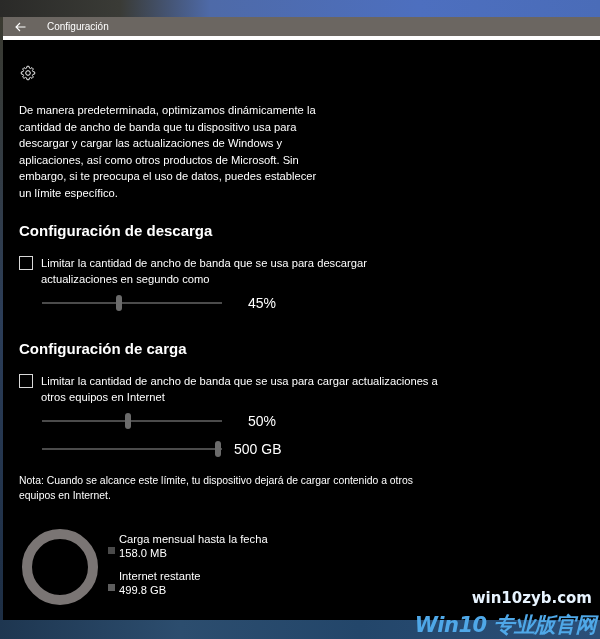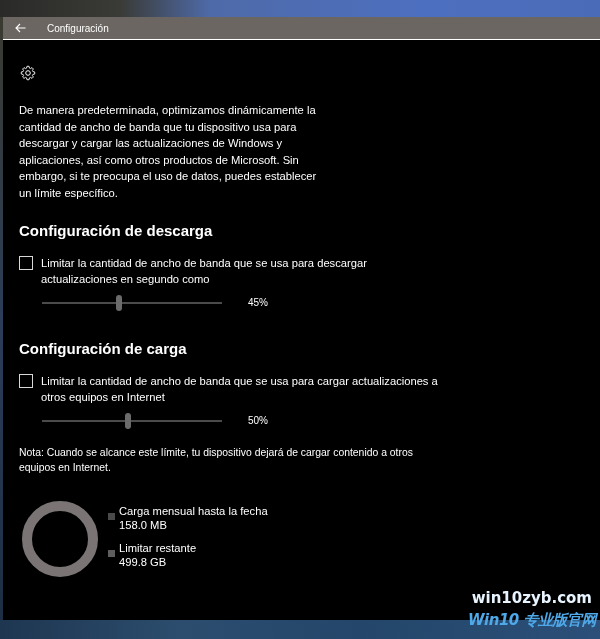--- a/index.html
+++ b/index.html
@@ -22,21 +22,21 @@
     position: absolute; left: 0; top: 17px; width: 3px; height: 603px;
     background: linear-gradient(180deg, #3a3a30, #2b3d58, #1d2e44);
   }
   .window {
     position: absolute; left: 3px; top: 17px; width: 597px; height: 603px;
     background: #000;
   }
   .titlebar {
     height: 23px; background: #6b6661;
     display: flex; align-items: center;
-    border-bottom: 1px solid #ffffff;
+    border-bottom: 4px solid #ffffff;
   }
   .back-btn {
     width: 34px; height: 23px; display: flex; align-items: center; justify-content: center;
     color: #fff; font-size: 13px;
   }
   .title-text { font-size: 10px; color: #fff; margin-left: 10px; }
   .content { padding: 0 16px; position: relative; }
   .page-header { display: flex; align-items: center; margin-top: 19px; height: 28px; }
   .gear { width: 16px; height: 16px; margin-left: 1px; margin-right: 15px; }
   .page-title { font-size: 21px; font-weight: 300; color: #fff; letter-spacing: 0.1px; }
@@ -46,37 +46,37 @@
   .section-title { font-size: 15px; color: #fff; margin-top: 20px; }
   .check-row { display: flex; align-items: flex-start; margin-top: 16px; }
   .checkbox {
     width: 14px; height: 14px; border: 1.5px solid #d8d8d8; flex: 0 0 14px; margin-top: 1px;
   }
   .check-label { font-size: 11.2px; line-height: 16.5px; color: #fff; margin-left: 8px; }
   .slider-row { display: flex; align-items: center; height: 22px; margin-top: 4px; padding-left: 23px; }
   .slider { position: relative; width: 180px; height: 16px; }
   .slider-track { position: absolute; left: 0; right: 0; top: 7px; height: 2px; background: #4b4b4b; }
   .slider-thumb { position: absolute; top: 0; width: 6px; height: 16px; background: #6b6b6b; border-radius: 3px; margin-left: -3px; }
-  .slider-value { font-size: 10px; color: #fff; margin-left: 26px; }
+  .slider-value { font-size: 14px; color: #fff; margin-left: 26px; }
   .note { font-size: 10.4px; line-height: 15px; color: #fff; margin-top: 13px; width: 410px; }
   .usage { display: flex; margin-top: 24px; }
   .donut { width: 80px; height: 80px; margin-left: 1px; }
   .legend { margin-left: 8px; margin-top: 5px; }
-  .legend-item { display: flex; align-items: flex-start; margin-bottom: 9px; }
+  .legend-item { display: flex; align-items: center; margin-bottom: 9px; }
   .legend-swatch { width: 7px; height: 7px; margin-top: 9px; margin-right: 4px; }
   .legend-label { font-size: 11.2px; color: #fff; line-height: 14px; }
   .legend-value { font-size: 11.2px; color: #fff; line-height: 14px; }
   .watermark {
     position: absolute; right: 8px; top: 589px; text-align: right;
   }
   .wm-url { font-family: "DejaVu Sans", sans-serif; font-weight: bold; font-size: 15px; color: #e8f4ff; text-align: center; }
   .wm-brand {
     position: absolute; right: 4px; top: 611px;
     font-family: "DejaVu Sans", sans-serif; font-style: italic; font-weight: bold;
-    font-size: 15px; color: #4fa8e8; letter-spacing: -0.5px;
+    font-size: 21px; color: #4fa8e8; letter-spacing: -0.5px;
   }
 </style>
 </head>
 <body>
 
 <div class="desktop-top"></div>
 <div class="desktop-left"></div>
 <div class="desktop-bottom"></div>
 
 <div class="window">
@@ -124,20 +124,27 @@
       </div>
     </div>
     <div class="slider-row">
       <div class="slider">
         <div class="slider-track"></div>
         <div class="slider-thumb" style="left:48%"></div>
       </div>
       <span class="slider-value">50%</span>
     </div>
 
+    <div class="slider-row" style="margin-top:6px">
+      <div class="slider">
+        <div class="slider-track"></div>
+        <div class="slider-thumb" style="left:98%"></div>
+      </div>
+      <span class="slider-value" style="margin-left:12px">500 GB</span>
+    </div>
 
     <div class="note">
       <div>Nota: Cuando se alcance este límite, tu dispositivo dejará de cargar contenido a otros</div>
       <div>equipos en Internet.</div>
     </div>
 
     <div class="usage">
       <svg class="donut" viewBox="0 0 80 80">
         <circle cx="40" cy="40" r="33" stroke="#7a7574" stroke-width="10" fill="none"></circle>
       </svg>
@@ -145,21 +152,21 @@
         <div class="legend-item">
           <span class="legend-swatch" style="background:#4a4a4a"></span>
           <div>
             <div class="legend-label">Carga mensual hasta la fecha</div>
             <div class="legend-value">158.0 MB</div>
           </div>
         </div>
         <div class="legend-item">
           <span class="legend-swatch" style="background:#5e5e5e"></span>
           <div>
-            <div class="legend-label">Limitar restante</div>
+            <div class="legend-label">Internet restante</div>
             <div class="legend-value">499.8 GB</div>
           </div>
         </div>
       </div>
     </div>
   </div>
 </div>
 
 <div class="watermark">
   <div class="wm-url">win10zyb.com</div>

